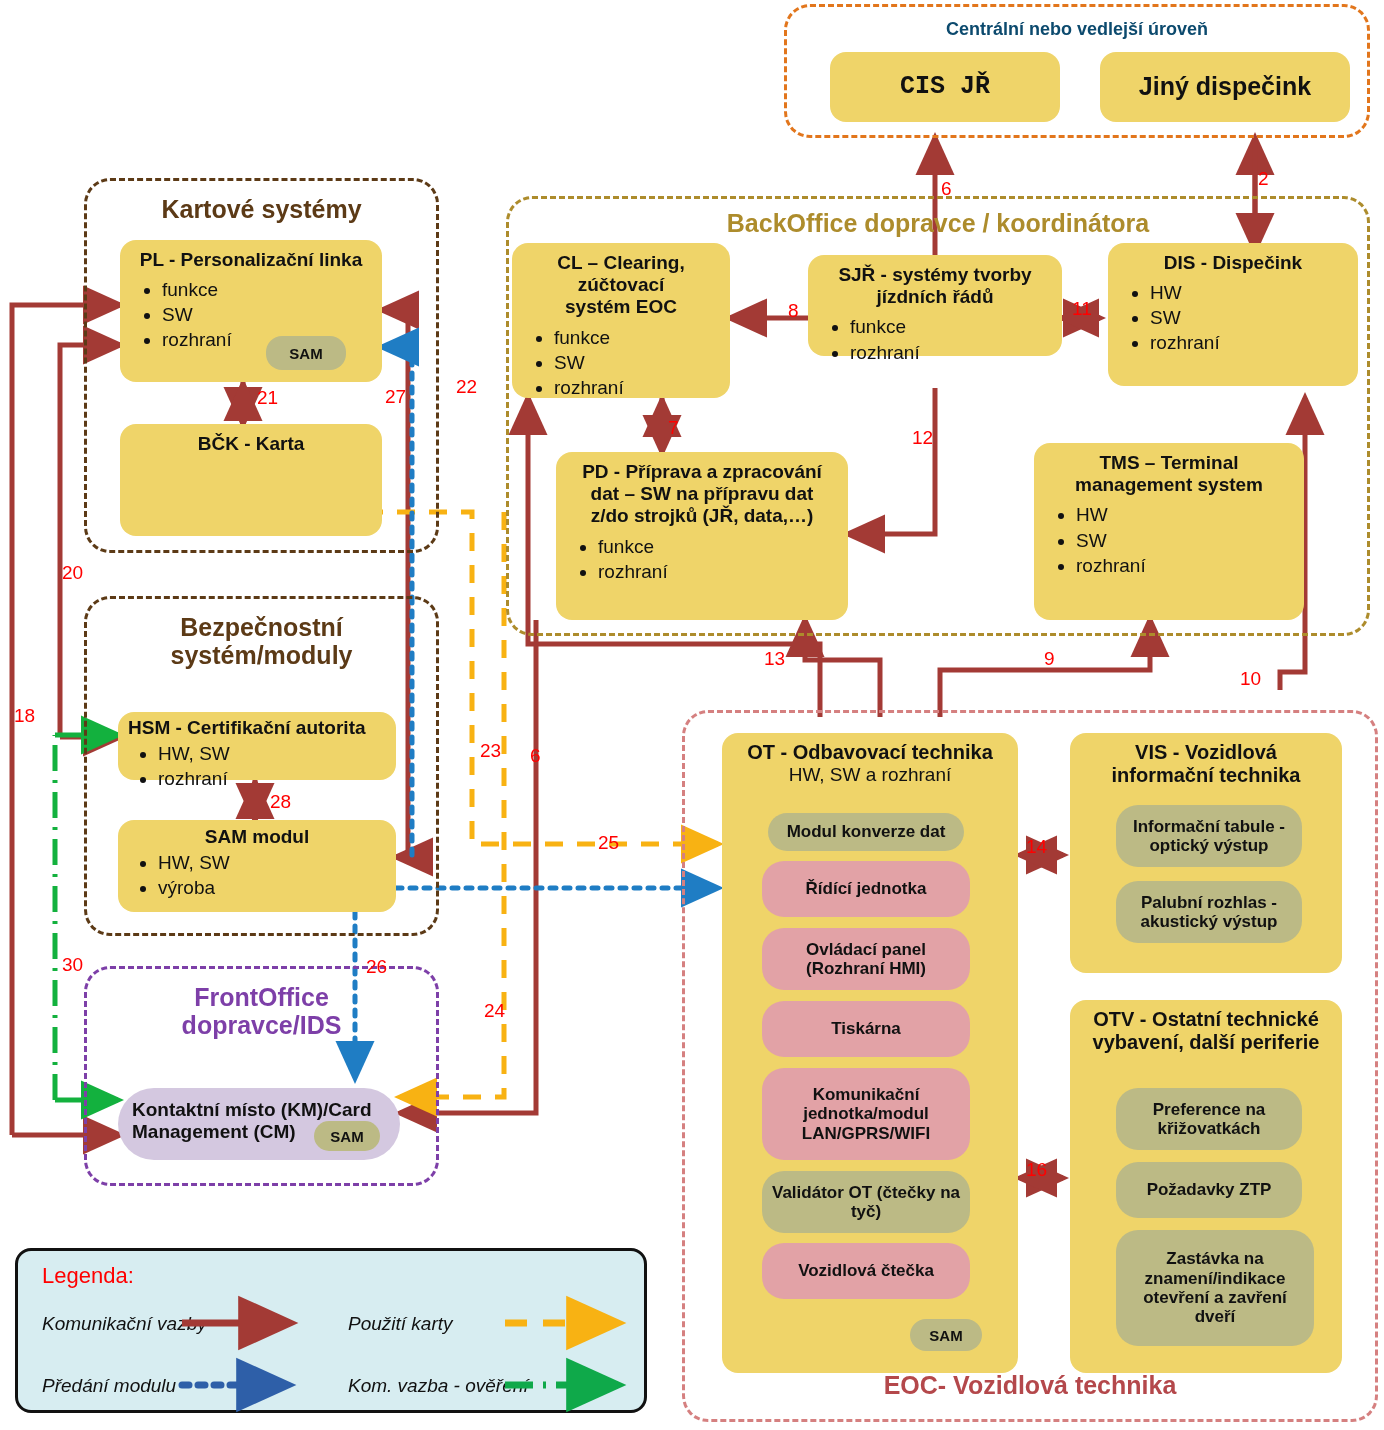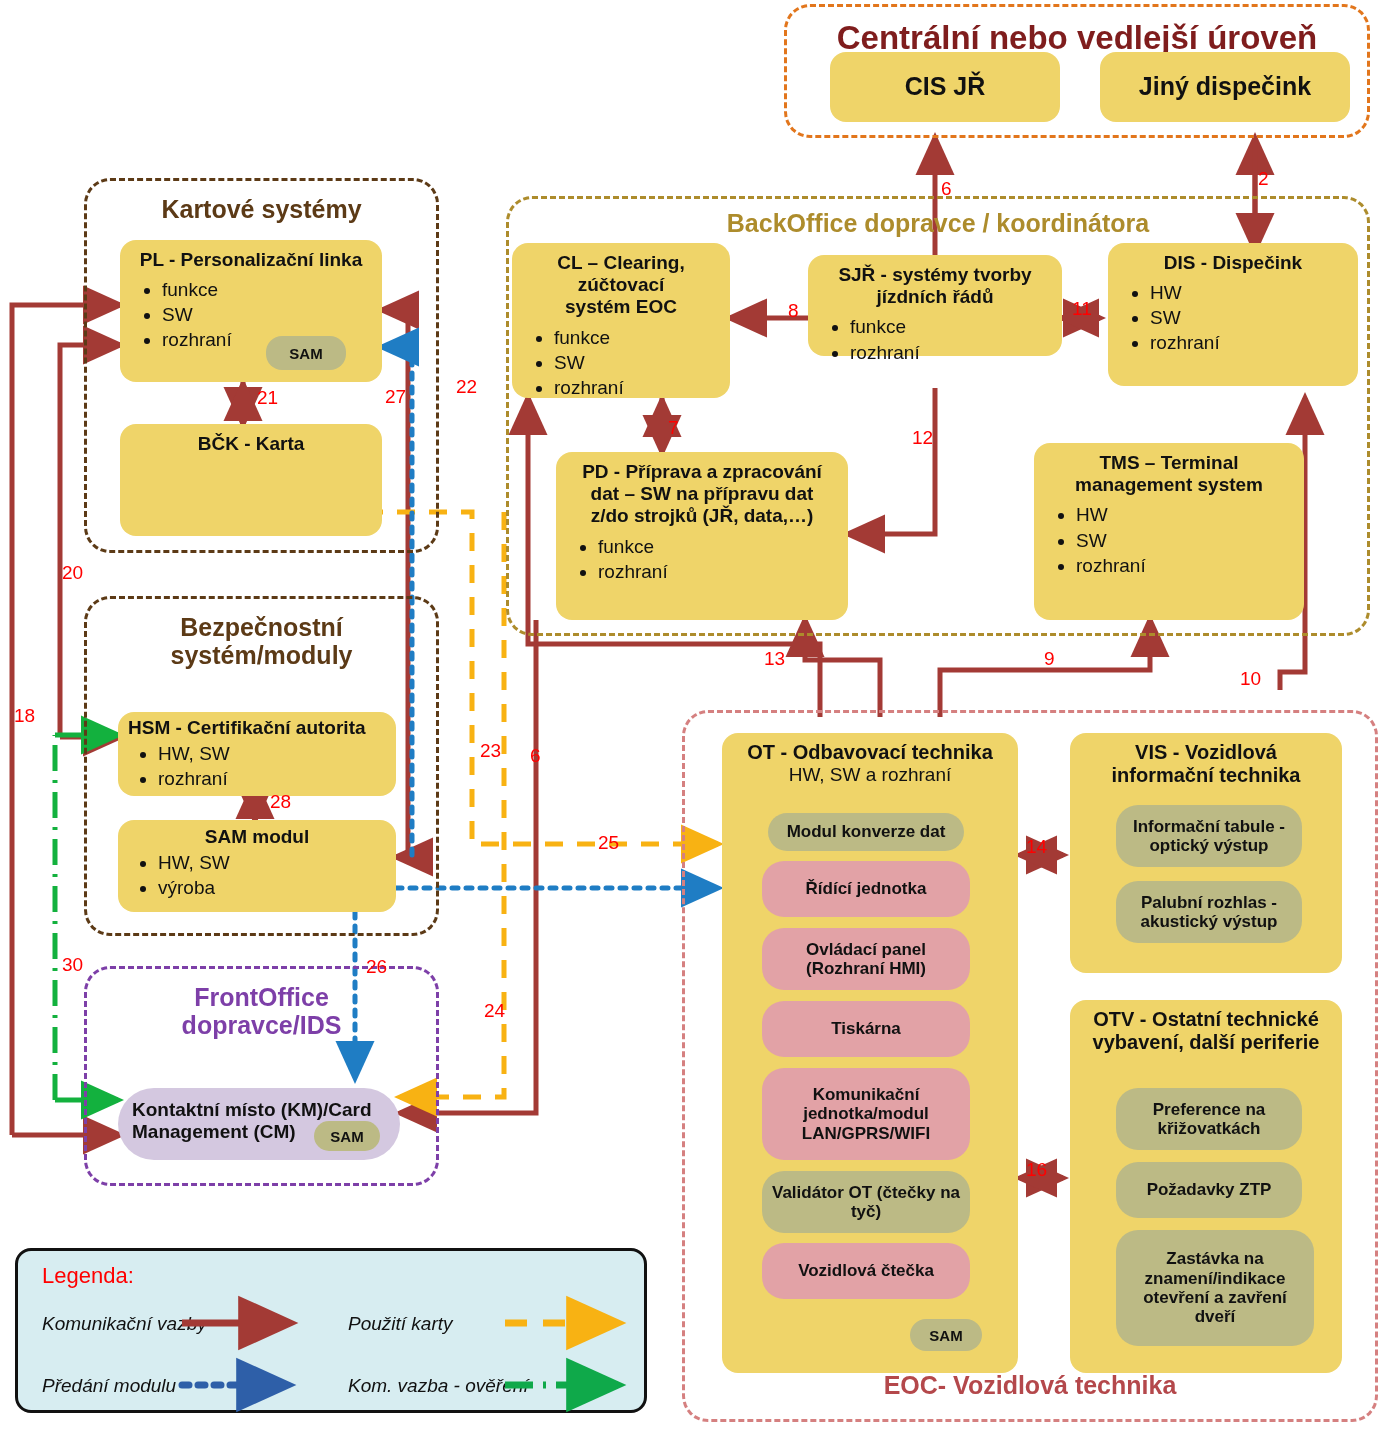--- a/index.html
+++ b/index.html
@@ -5,21 +5,21 @@
   html,body{margin:0;padding:0;background:#fff;}
   body{width:1384px;height:1430px;position:relative;
        font-family:"Liberation Sans",sans-serif;overflow:hidden;}
   #stage{position:absolute;left:0;top:0;width:1384px;height:1430px;}
 
   
   .group{position:absolute;border-style:dashed;border-radius:26px;box-sizing:border-box;}
   .group > .gtitle{position:absolute;left:0;right:0;text-align:center;font-weight:bold;}
 
   .g-central{border:3px dashed #E2761C;}
-  .g-central .gtitle{color:#7f1d1d;font-size:33px;}
+  .g-central .gtitle{color:#0c4a6e;font-size:18px;}
   .g-backoffice{border:3px dashed #AD8C2C;}
   .g-backoffice .gtitle{color:#AD8C2C;font-size:25px;}
   .g-karty{border:3px dashed #5C3A16;}
   .g-karty .gtitle{color:#5C3A16;font-size:25px;}
   .g-bezp{border:3px dashed #5C3A16;}
   .g-bezp .gtitle{color:#5C3A16;font-size:25px;line-height:1.12;}
   .g-front{border:3px dashed #7D3FA8;}
   .g-front .gtitle{color:#7D3FA8;font-size:25px;line-height:1.12;}
   .g-eoc{border:3px dashed #D58080;}
   .g-eoc .gtitle{color:#B4484B;font-size:25px;}
@@ -151,21 +151,21 @@
       <path d="M55,1100 L55,735"></path>
       <path d="M55,735 L118,735" marker-end="url(#ar-green)" stroke-dasharray="0"></path>
       <path d="M55,1100 L118,1100" marker-end="url(#ar-green)" stroke-dasharray="0"></path>
     </g>
   </svg>
 
   <div class="group g-central" style="left:784px;top:4px;width:586px;height:134px;">
     <div class="gtitle" style="top:12px;">Centrální nebo vedlejší úroveň</div>
   </div>
   <div class="box" style="left:830px;top:52px;width:230px;height:70px;display:flex;align-items:center;justify-content:center;">
-    <div class="bt" style="font-size:25px;">CIS JŘ</div>
+    <div class="bt" style="font-size:25px;font-family:Liberation Mono, monospace;">CIS JŘ</div>
   </div>
   <div class="box" style="left:1100px;top:52px;width:250px;height:70px;display:flex;align-items:center;justify-content:center;">
     <div class="bt" style="font-size:25px;">Jiný dispečink</div>
   </div>
 
   <div class="group g-backoffice" style="left:506px;top:196px;width:864px;height:440px;">
     <div class="gtitle" style="top:10px;">BackOffice dopravce / koordinátora</div>
   </div>
 
   <div class="box" style="left:512px;top:243px;width:218px;height:155px;">
@@ -232,21 +232,21 @@
 
   <div class="box" style="left:120px;top:424px;width:262px;height:112px;">
     <div class="bt">BČK - Karta</div>
   </div>
 
   <div class="group g-bezp" style="left:84px;top:596px;width:355px;height:340px;">
     <div class="gtitle" style="top:14px;">Bezpečnostní</div>
     <div class="gtitle" style="top:42px;">systém/moduly</div>
   </div>
 
-  <div class="box" style="left:118px;top:712px;width:278px;height:84px;padding:5px 10px;">
+  <div class="box" style="left:118px;top:712px;width:278px;height:68px;padding:5px 10px;">
     <div class="bt" style="text-align:left;font-size:19px;">HSM  - Certifikační autorita</div>
     <ul style="margin-top:2px;">
       <li>HW, SW</li>
       <li>rozhraní</li>
     </ul>
   </div>
 
   <div class="box" style="left:118px;top:820px;width:278px;height:92px;padding:6px 10px;">
     <div class="bt">SAM modul</div>
     <ul style="margin-top:2px;">

